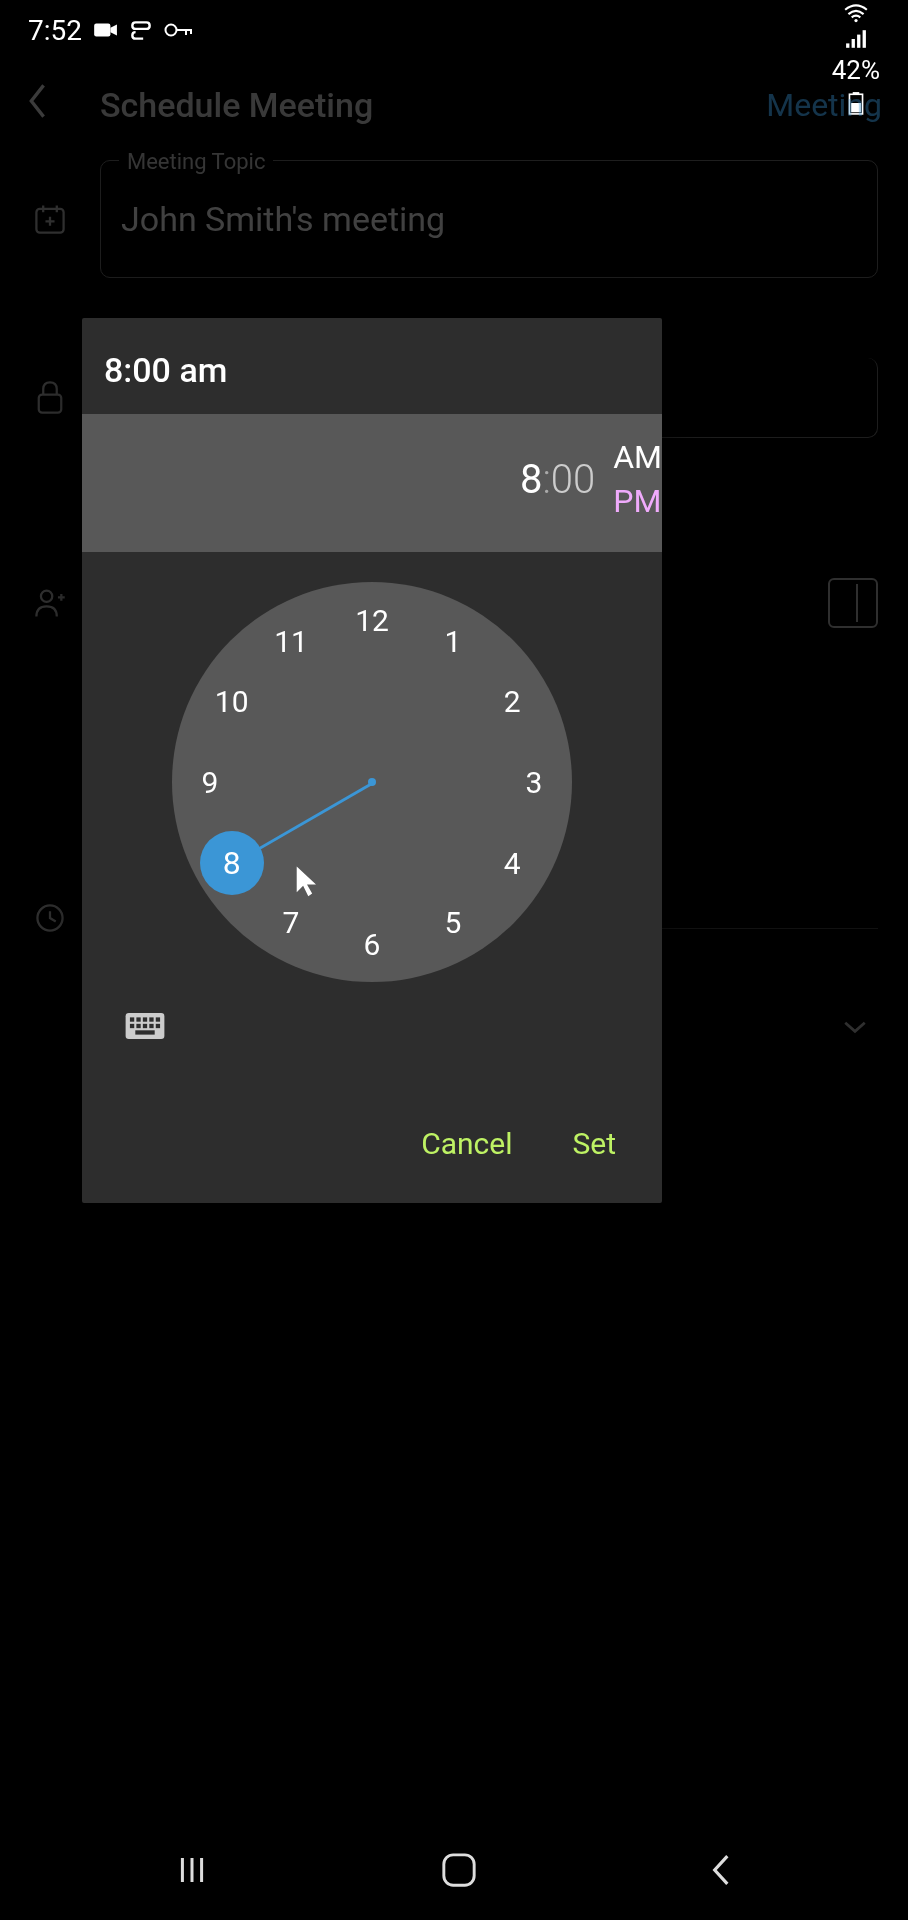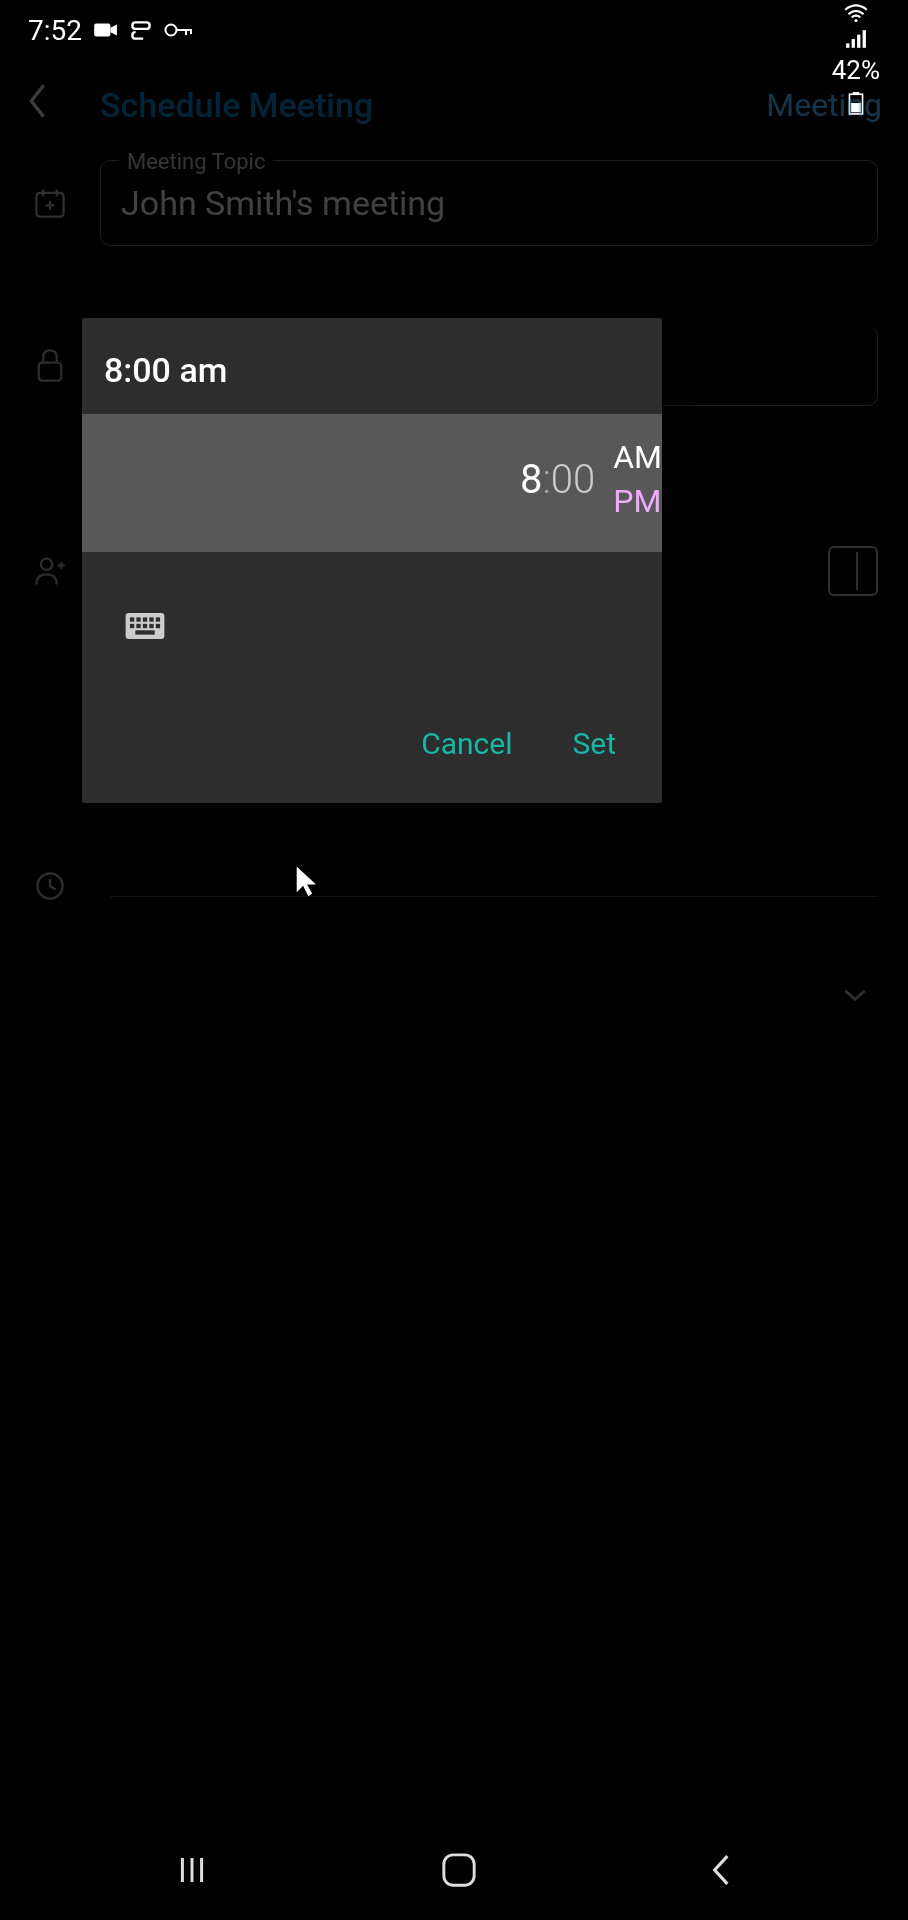--- a/index.html
+++ b/index.html
@@ -5,27 +5,27 @@
     * { margin: 0; padding: 0; box-sizing: border-box; font-family: -apple-system, BlinkMacSystemFont, 'Segoe UI', Roboto, sans-serif; }
     body { background: #000; color: #fff; width: 908px; height: 1920px; overflow: hidden; position: relative; }
     
     .status-bar { display: flex; justify-content: space-between; align-items: center; padding: 16px 28px; height: 60px; font-size: 28px; font-weight: 400; }
     .status-left { display: flex; align-items: center; gap: 10px; }
     .status-right { display: flex; align-items: center; gap: 6px; font-size: 26px; flex-direction: column; }
     .status-icon { display: inline-flex; align-items: center; }
     
     .app-header { display: flex; align-items: center; justify-content: space-between; padding: 18px 26px; height: 90px; opacity: 0.35; }
     .back-btn { font-size: 38px; color: #999; padding-right: 20px; }
-    .header-title { font-size: 34px; font-weight: 500; color: #0369a1; flex: 1; padding-left: 30px; }
+    .header-title { font-size: 34px; font-weight: 500; color: #a3a3a3; flex: 1; padding-left: 30px; }
     .schedule-btn { color: #3b96d6; font-size: 32px; font-weight: 400; }
     
     .form-area { padding: 10px 30px; opacity: 0.35; }
     .form-row { display: flex; align-items: center; gap: 30px; margin-bottom: 50px; }
     .form-icon { width: 40px; height: 40px; display: flex; align-items: center; justify-content: center; color: #888; }
-    .input-container { flex: 1; position: relative; border: 1px solid #555; border-radius: 10px; padding: 22px 20px; }
+    .input-container { flex: 1; position: relative; border: 1px solid #555; border-radius: 10px; padding: 38px 20px; }
     .input-label { position: absolute; top: -12px; left: 18px; background: #000; padding: 0 8px; font-size: 22px; color: #999; }
     .input-value { font-size: 34px; color: #bbb; }
     .partial-field { flex: 1; height: 80px; border: 1px solid #555; border-radius: 10px; border-left: none; border-top: none; }
     .icon-box { width: 50px; height: 50px; border: 2px solid #888; border-radius: 6px; }
     .closed-row { display:flex; align-items:center; justify-content:flex-end; padding-right:10px; margin-top:80px; }
     .chevron-down { color:#888; font-size:28px; }
     .divider { border-top: 1px solid #333; margin-left: 80px; margin-top: -60px; }
     
     .time-picker-modal { position: absolute; left: 82px; top: 318px; width: 580px; background: #2d2d2d; border-radius: 2px; box-shadow: 0 8px 40px rgba(0,0,0,0.6); }
     .modal-header { padding: 32px 30px 24px 22px; font-size: 34px; font-weight: 500; color: #fff; }
@@ -40,21 +40,21 @@
     .clock-face { position: relative; width: 400px; height: 400px; background: #585858; border-radius: 50%; }
     .clock-center { position: absolute; left: 50%; top: 50%; width: 8px; height: 8px; background: #3b96d6; border-radius: 50%; transform: translate(-50%, -50%); z-index: 3; }
     .clock-hand { position: absolute; left: 50%; top: 50%; width: 160px; height: 3px; background: #3b96d6; transform-origin: 0 50%; transform: rotate(150deg); z-index: 1; }
     .clock-number { position: absolute; width: 44px; height: 44px; display: flex; align-items: center; justify-content: center; font-size: 30px; color: #fff; font-weight: 400; border-radius: 50%; transform: translate(-50%, -50%); }
     .clock-number.selected { background: #3b96d6; width: 64px; height: 64px; font-size: 32px; z-index: 2; }
     .cursor { position: absolute; left: 294px; top: 864px; z-index: 100; pointer-events: none; }
     
     .keyboard-toggle { align-self: flex-start; margin: 30px 0 0 42px; color: #ccc; }
     
     .modal-actions { display: flex; justify-content: flex-end; gap: 60px; padding: 62px 46px 42px 0; }
-    .modal-btn { color: #14b8a6; font-size: 30px; font-weight: 400; background: none; border: none; cursor: pointer; }
+    .modal-btn { color: #bef264; font-size: 30px; font-weight: 400; background: none; border: none; cursor: pointer; }
     
     .nav-bar { position: absolute; bottom: 0; left: 0; right: 0; height: 100px; display: flex; align-items: center; justify-content: space-around; padding: 0 60px; }
     .nav-item { color: #ddd; display: flex; align-items: center; justify-content: center; }
   </style>
 </head>
 <body>
 
 <div class="status-bar">
   <div class="status-left">
     <span>7:52</span>
@@ -184,20 +184,37 @@
     <div class="time-digits">
       <span class="time-hour">8</span><span class="time-sep">:</span><span>00</span>
     </div>
     <div class="ampm-stack">
       <div class="ampm-item">AM</div>
       <div class="ampm-item inactive">PM</div>
     </div>
   </div>
 
   <div class="clock-area">
+    <div class="clock-face">
+      <div class="clock-center"></div>
+      <div class="clock-hand"></div>
+
+    <div class="clock-number" style="left: 200px; top: 38px;">12</div>
+        <div class="clock-number" style="left: 281px; top: 59.7039px;">1</div>
+        <div class="clock-number" style="left: 340.296px; top: 119px;">2</div>
+        <div class="clock-number" style="left: 362px; top: 200px;">3</div>
+        <div class="clock-number" style="left: 340.296px; top: 281px;">4</div>
+        <div class="clock-number" style="left: 281px; top: 340.296px;">5</div>
+        <div class="clock-number" style="left: 200px; top: 362px;">6</div>
+        <div class="clock-number" style="left: 119px; top: 340.296px;">7</div>
+        <div class="clock-number selected" style="left: 59.7039px; top: 281px;">8</div>
+        <div class="clock-number" style="left: 38px; top: 200px;">9</div>
+        <div class="clock-number" style="left: 59.7039px; top: 119px;">10</div>
+        <div class="clock-number" style="left: 119px; top: 59.7039px;">11</div>
+      </div>
     <div class="keyboard-toggle">
       <svg width="42" height="28" viewBox="0 0 38 26">
           <rect x="1" y="1" width="36" height="24" rx="3" fill="#ccc"></rect>
           <rect x="5" y="5" width="4" height="4" fill="#2d2d2d"></rect>
           <rect x="11" y="5" width="4" height="4" fill="#2d2d2d"></rect>
           <rect x="17" y="5" width="4" height="4" fill="#2d2d2d"></rect>
           <rect x="23" y="5" width="4" height="4" fill="#2d2d2d"></rect>
           <rect x="29" y="5" width="4" height="4" fill="#2d2d2d"></rect>
           <rect x="5" y="11" width="4" height="4" fill="#2d2d2d"></rect>
           <rect x="11" y="11" width="4" height="4" fill="#2d2d2d"></rect>

